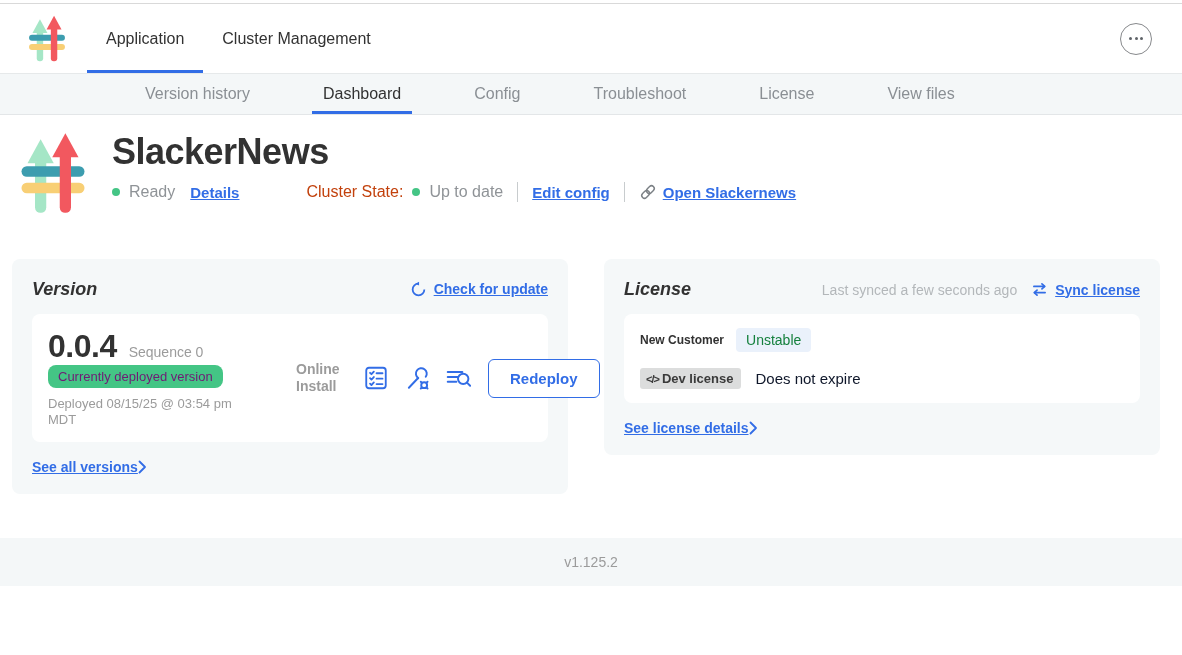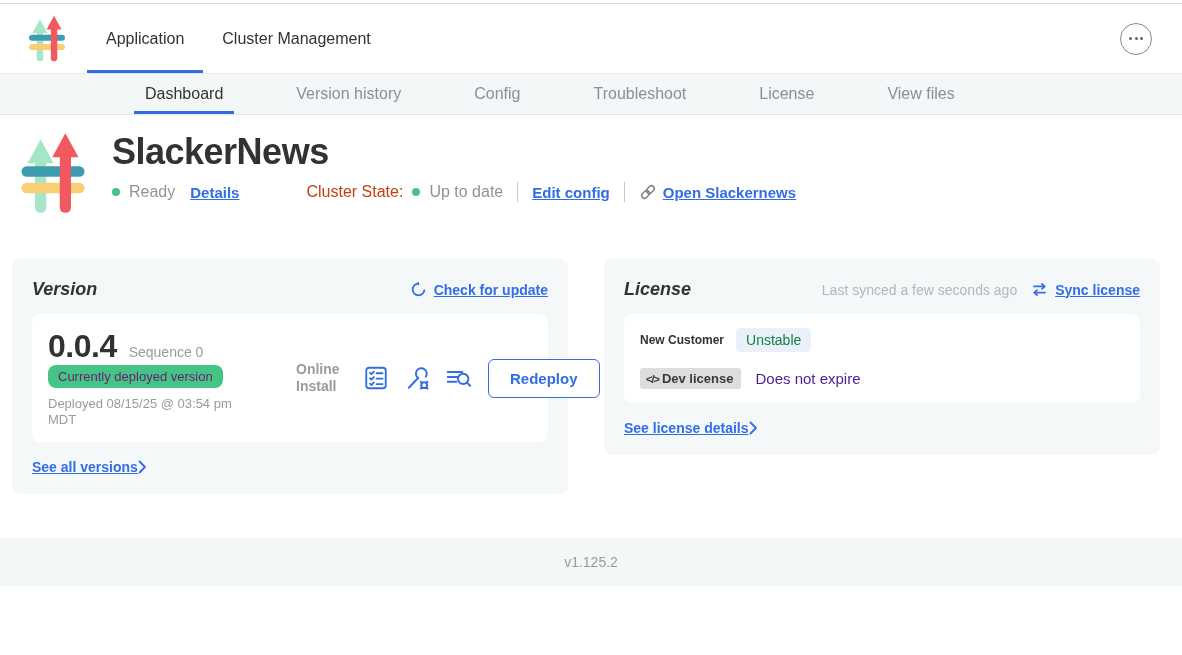--- a/index.html
+++ b/index.html
@@ -43,21 +43,21 @@
   .status-row .blue-link { font-size:15px; }
   .cluster-label { color:#c2410c;margin-left:45px; }
   .vdiv { width:1px; height:20px; background:#c8ccce; margin:0 14px; }
   .open-app { display:flex; align-items:center; gap:6px; }
 
   
   .cards { display:flex; gap:36px; padding:0 12px; margin-top:44px; align-items:flex-start; }
   .card { width:556px; background:#f5f8f9; border-radius:8px; padding:20px 20px 18px 20px; }
   .card-head { display:flex; align-items:center; }
   .card-title { font-size:18px; font-weight:700; color:#323232;font-style:italic; }
-  .card-link { display:flex; align-items:center; gap:7px; font-size:14px; margin-left:auto; }
+  .card-link { display:flex; gap:7px; font-size:14px; margin-left:auto; }
   .inner-card { background:#fff; border-radius:8px; margin-top:14px; padding:14px 16px; }
 
   
   .version-inner { display:flex; align-items:center; }
   .version-left { width:230px; flex:none; }
   .vnum-row { display:flex; align-items:baseline; gap:12px; }
   .vnum { font-size:32px; font-weight:700; letter-spacing:-0.5px; }
   .vseq { font-size:14px; color:#9b9b9b; }
   .deployed-badge { display:inline-block; margin-top:0; background:#44c585; color:#701a75;
     font-size:13px; font-weight:500; padding:4px 10px; border-radius:8px; }
@@ -73,21 +73,21 @@
   
   .synced-text { margin-left:auto; font-size:14px; color:#b3b7ba; }
   .license-card .card-link { margin-left:14px; }
   .customer-row { display:flex; align-items:center; gap:12px; }
   .customer-name { font-size:12px; font-weight:700; }
   .unstable-badge { background:#eaf1fb; color:#15803d; font-size:14px; padding:4px 10px; border-radius:4px; }
   .license-meta { display:flex; align-items:center; gap:14px; margin-top:16px; }
   .devlicense-badge { background:#dcdddd; color:#3a3a3a; font-size:13px; font-weight:700;
     padding:3px 8px 3px 6px; border-radius:3px; display:inline-flex; align-items:center; gap:3px; }
   .devlicense-badge .code-glyph { font-size:11px; font-weight:700; letter-spacing:-1px; }
-  .expire-text { font-size:15px; color:#4c1d95; }
+  .expire-text { font-size:15px; color:#0f172a; }
 
   
   .footer { height:48px; background:#f4f7f8; display:flex; align-items:center; justify-content:center; }
   .footer-text { font-size:14px; color:#9b9b9b; }
 
   svg { display:block; }
 </style>
 </head>
 <body>
 
@@ -117,25 +117,25 @@
     <div class="header-right">
       <div class="ellipsis-btn">
           <i></i>
           <i></i>
           <i></i>
         </div>
     </div>
   </div>
 
   <div class="subnav">
+    <div class="stab">
+      <span>Version history</span>
+    </div>
     <div class="stab active">
       <span>Dashboard</span>
-    </div>
-    <div class="stab">
-      <span>Version history</span>
     </div>
     <div class="stab">
       <span>Config</span>
     </div>
     <div class="stab">
       <span>Troubleshoot</span>
     </div>
     <div class="stab">
       <span>License</span>
     </div>

